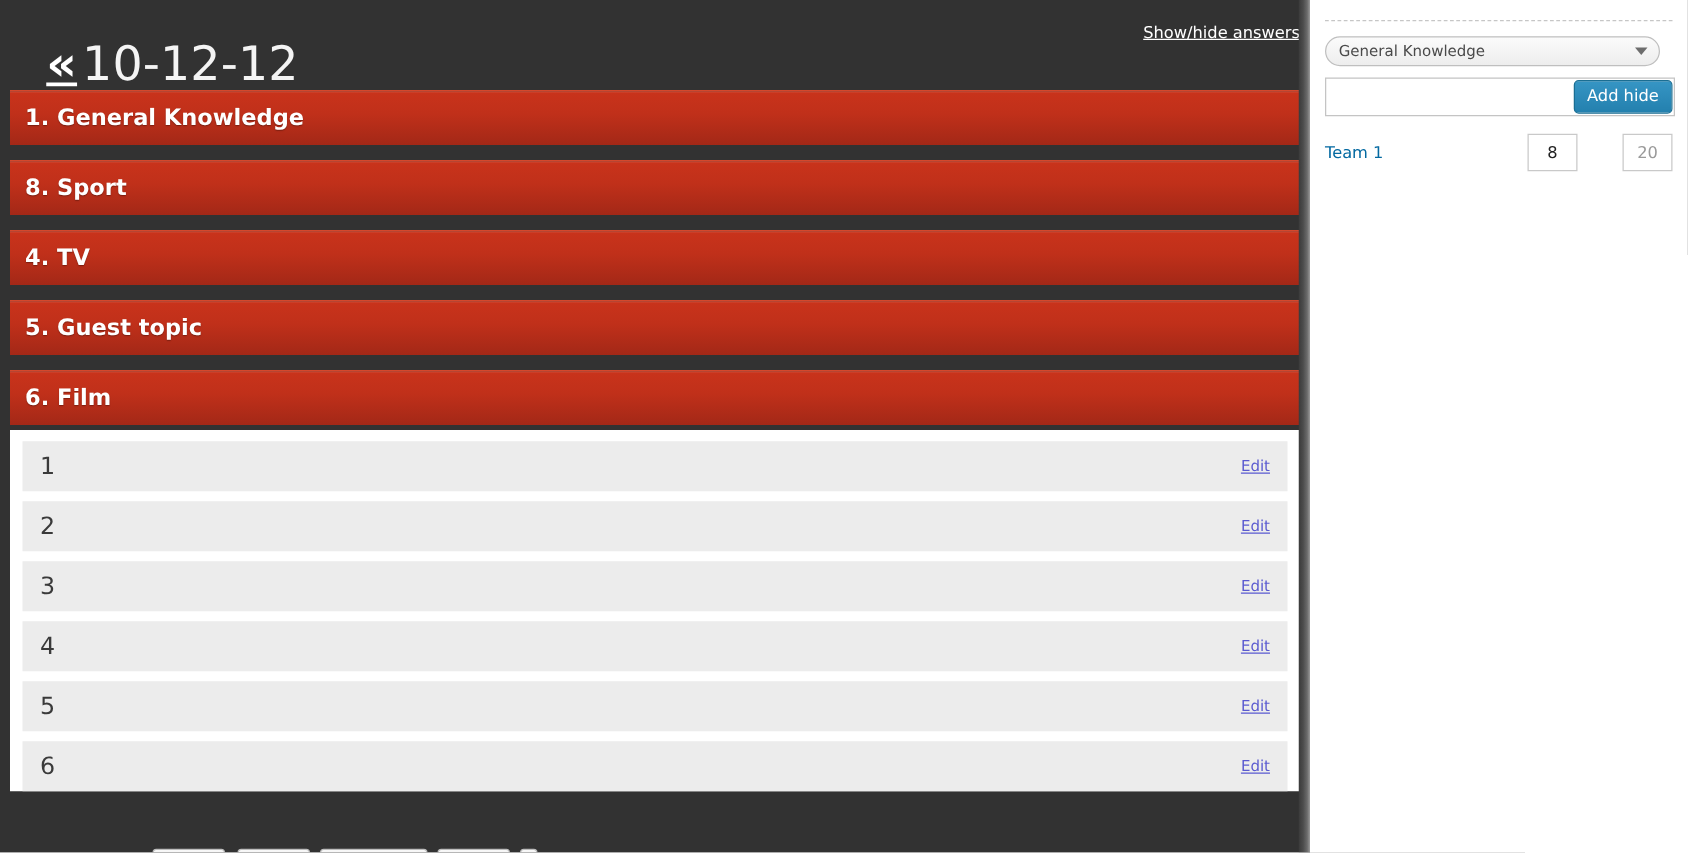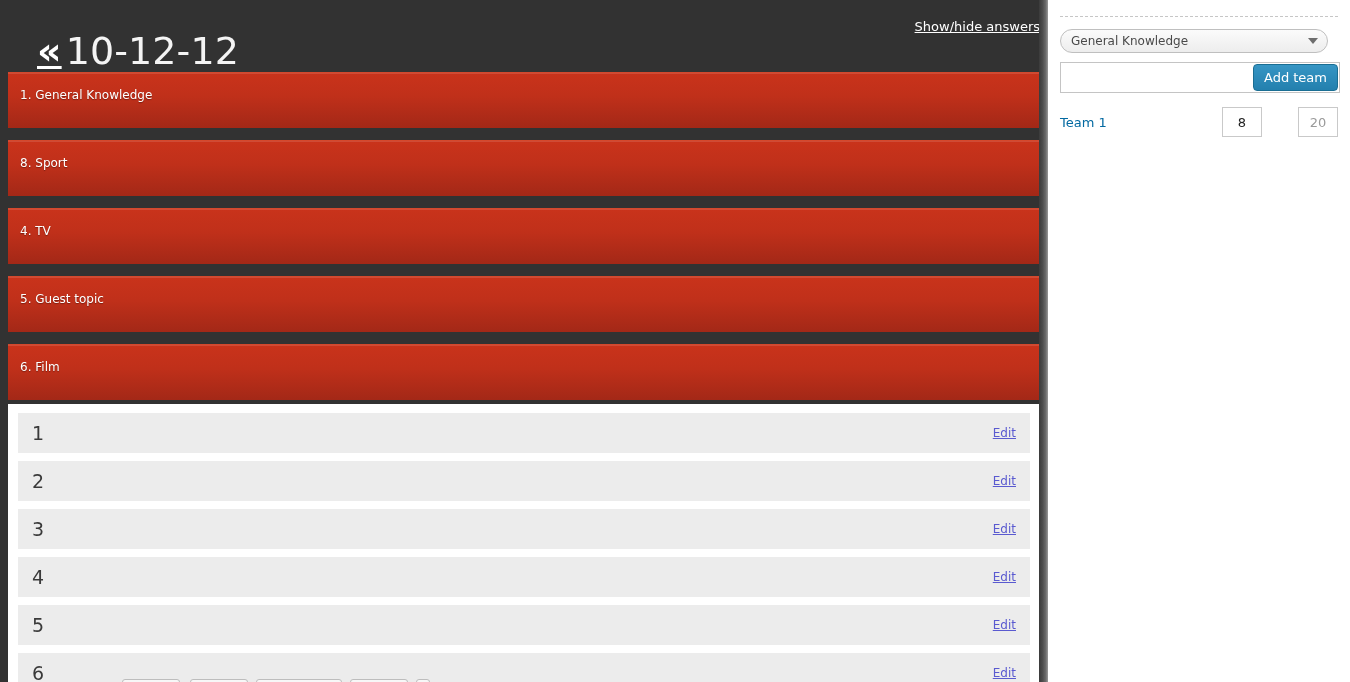--- a/index.html
+++ b/index.html
@@ -67,32 +67,33 @@
     color: #ffffff;
     text-decoration: underline;
     white-space: nowrap;
   }
 
   
   .cat-list { position: relative; }
   .cat-bar {
     position: relative;
     margin: 0 8px 12px 8px;
-    height: 56px;
+    height: 44px;
     line-height: 44px;
     padding-left: 12px;
     color: #ffffff;
-    font-size: 12px;
+    font-size: 18px;
     background: linear-gradient(to bottom, #c9331b 0%, #c0301a 42%, #a32817 100%);
     border-top: 1px solid #d4482c;
     box-shadow: inset 0 1px 0 rgba(255,255,255,0.12);
     cursor: pointer;
     overflow: hidden;
     white-space: nowrap;
     text-shadow: 0 1px 1px rgba(0,0,0,0.35);
+    font-weight: bold;
   }
   .cat-bar.last { margin-bottom: 4px; }
 
   
   .cat-body {
     background: #ffffff;
     margin: 0 8px 0 8px;
     padding: 9px 10px 0 10px;
     min-height: 288px;
   }
@@ -318,21 +319,21 @@
 
     <div class="select-wrap">
       <select class="round-select">
         <option>General Knowledge</option>
       </select>
       <span class="select-arrow"></span>
     </div>
 
     <div class="addteam-wrap">
       <input class="addteam-input" type="text" placeholder="" style="">
-      <button class="addteam-btn">Add team</button>
+      <button class="addteam-btn">Add hide</button>
     </div>
 
     <div class="team-row">
       <span class="team-name">Team 1</span>
       <input class="score-box" type="text" value="8" style="">
       <input class="score-box muted" type="text" value="20" style="">
     </div>
   </div>
 
 </div>

